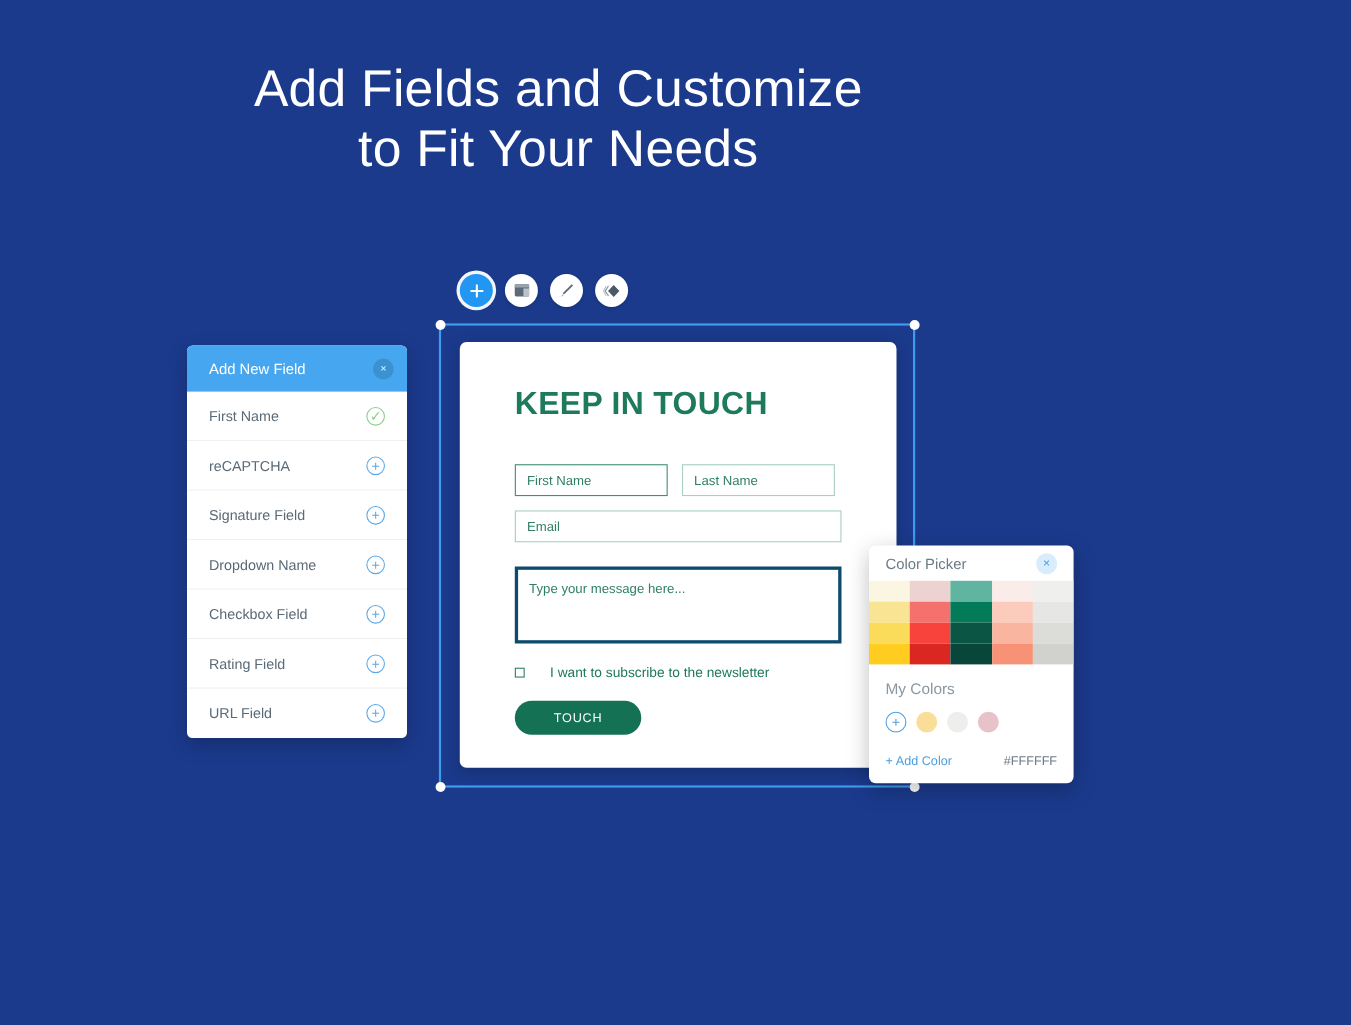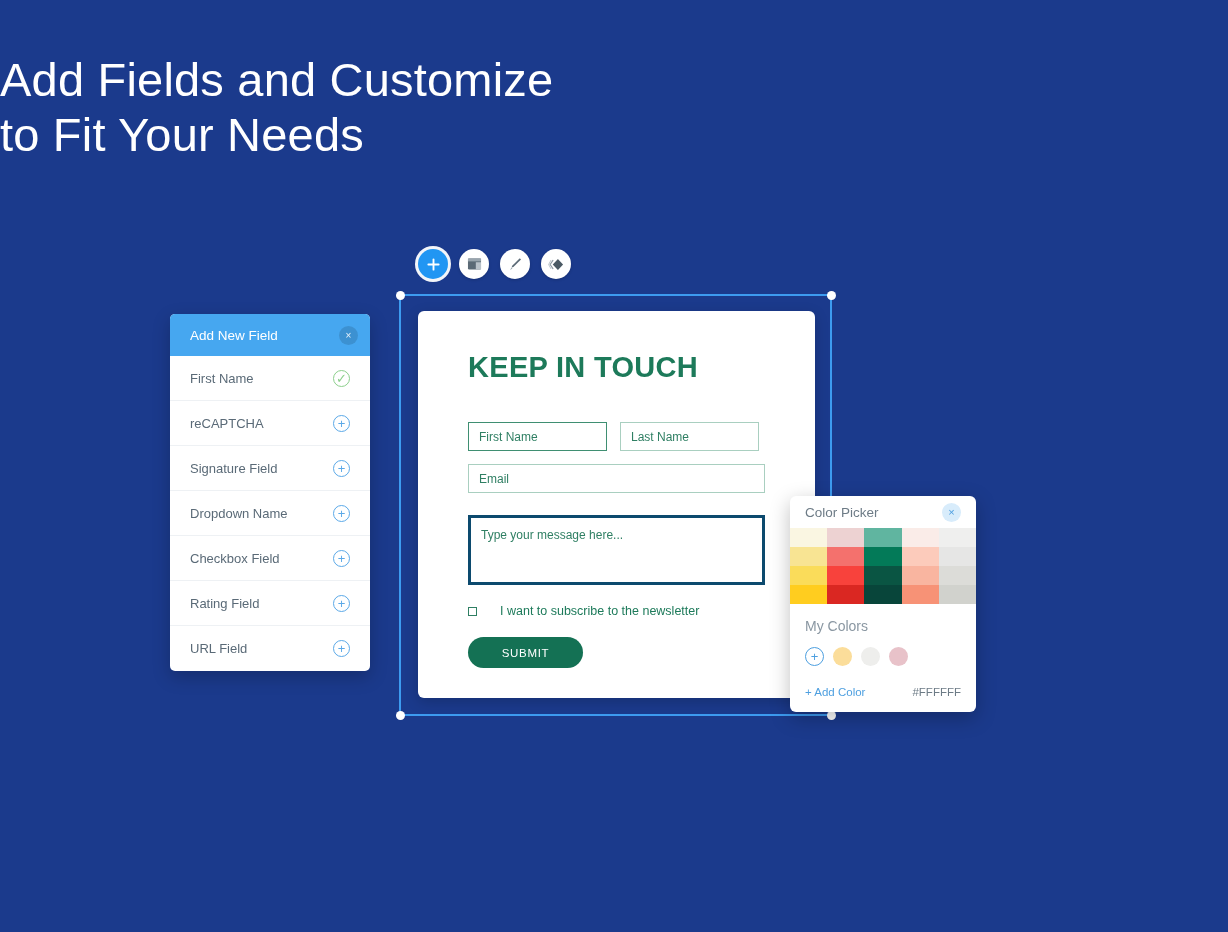--- a/index.html
+++ b/index.html
@@ -8,21 +8,21 @@
     overflow: hidden;
     font-family: "Liberation Sans", sans-serif;
   }
   body { background: #1b3a8c; position: relative; }
 
   
   .headline {
     position: absolute;
     left: 0; top: 52px;
     width: 1015px;
-    text-align: left;
+    text-align: center;
     color: #ffffff;
     font-size: 47px;
     font-weight: 400;
     line-height: 55px;
     letter-spacing: 0.2px;
   }
   .headline .l2 { display: block; }
 
   
   .toolbar {
@@ -329,21 +329,21 @@
 
   <div class="inp full">Email</div>
 
   <div class="ta">Type your message here...</div>
 
   <div class="check-row">
     <span class="cbox"></span>
     <span class="check-label">I want to subscribe to the newsletter</span>
   </div>
 
-  <button class="submit">SUBMIT</button>
+  <button class="submit">TOUCH</button>
 </div>
 
 <div class="cp">
   <div class="cp-header">
     <span class="cp-title">Color Picker</span>
     <span class="cp-close">×</span>
   </div>
 
   <div class="cp-grid" id="swatch-grid">
       <div class="sw" style="background: rgb(250, 246, 226);"></div>

